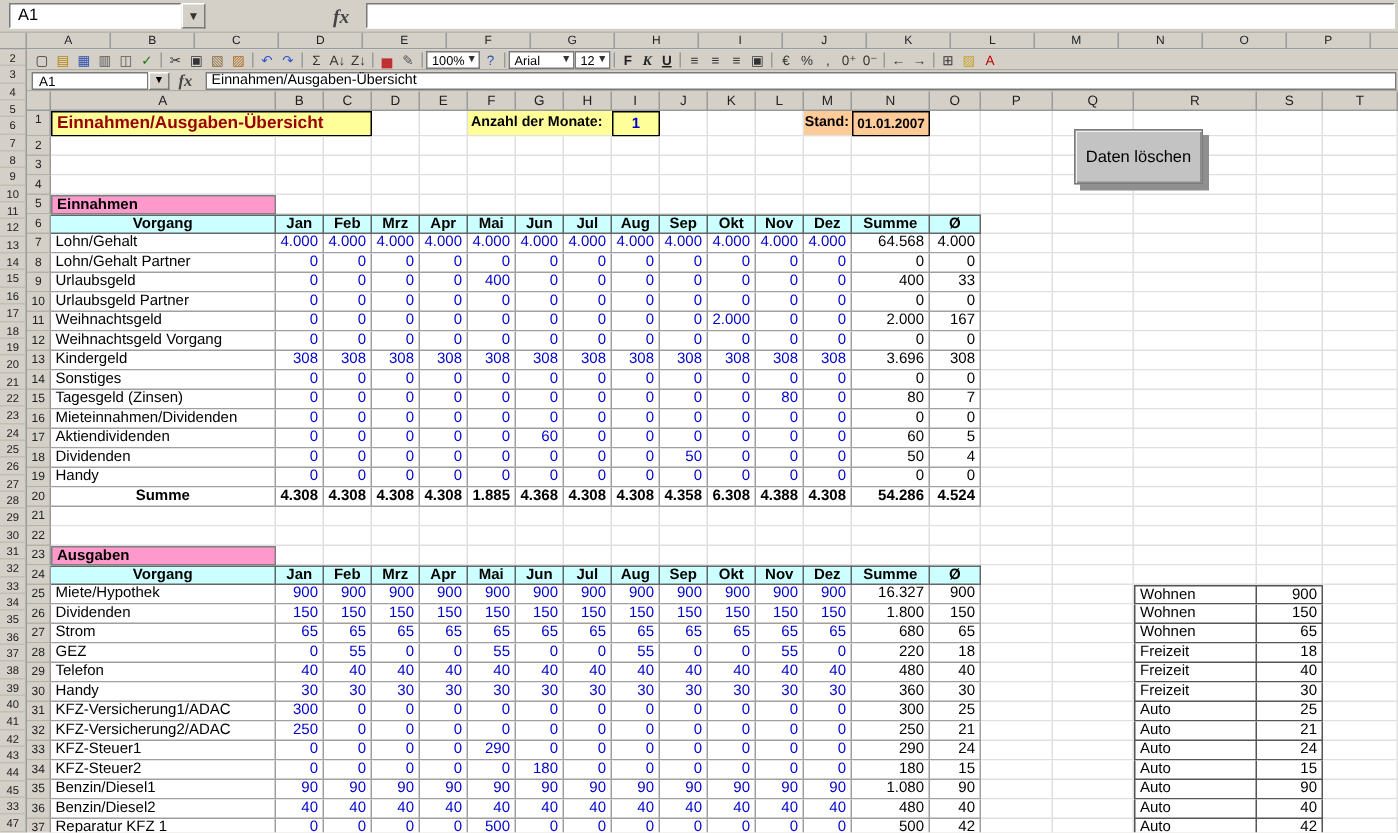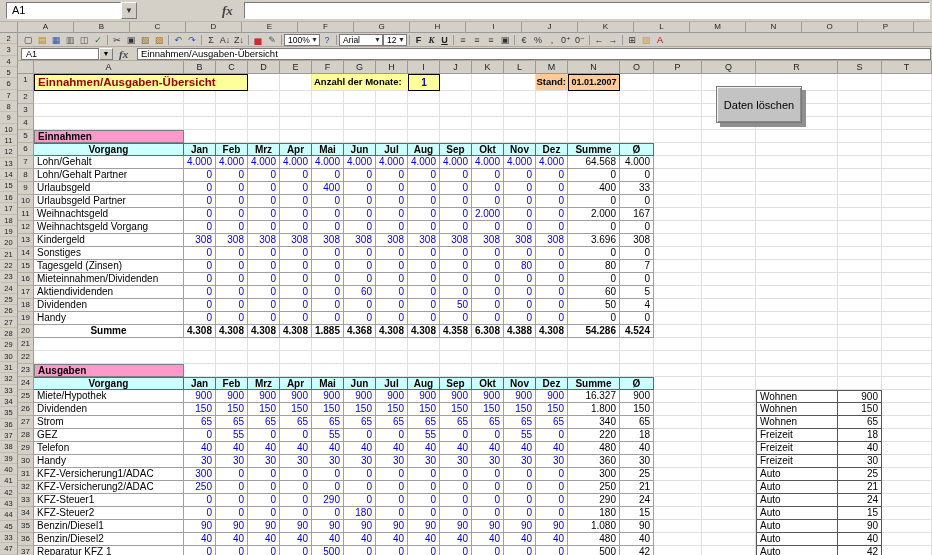--- a/index.html
+++ b/index.html
@@ -853,21 +853,21 @@
             <div class="c tn" style="width: 32px;">65</div>
             <div class="c tn" style="width: 32px;">65</div>
             <div class="c tn" style="width: 32px;">65</div>
             <div class="c tn" style="width: 32px;">65</div>
             <div class="c tn" style="width: 32px;">65</div>
             <div class="c tn" style="width: 32px;">65</div>
             <div class="c tn" style="width: 32px;">65</div>
             <div class="c tn" style="width: 32px;">65</div>
             <div class="c tn" style="width: 32px;">65</div>
             <div class="c tn" style="width: 32px;">65</div>
-            <div class="c tsum" style="width: 52px;">340</div>
+            <div class="c tsum" style="width: 52px;">680</div>
             <div class="c tsum" style="width: 34px;">65</div>
             <div class="c e" style="width: 48px;"></div>
             <div class="c e" style="width: 54px;"></div>
             <div class="c rcat" style="width: 82px;">Wohnen</div>
             <div class="c rval" style="width: 44px;">65</div>
             <div class="c e" style="width: 50px;"></div>
           </div>
           <div class="grow" style="height: 13px;">
             <div class="irh">28</div>
             <div class="c tl" style="width: 150px;">GEZ</div>

